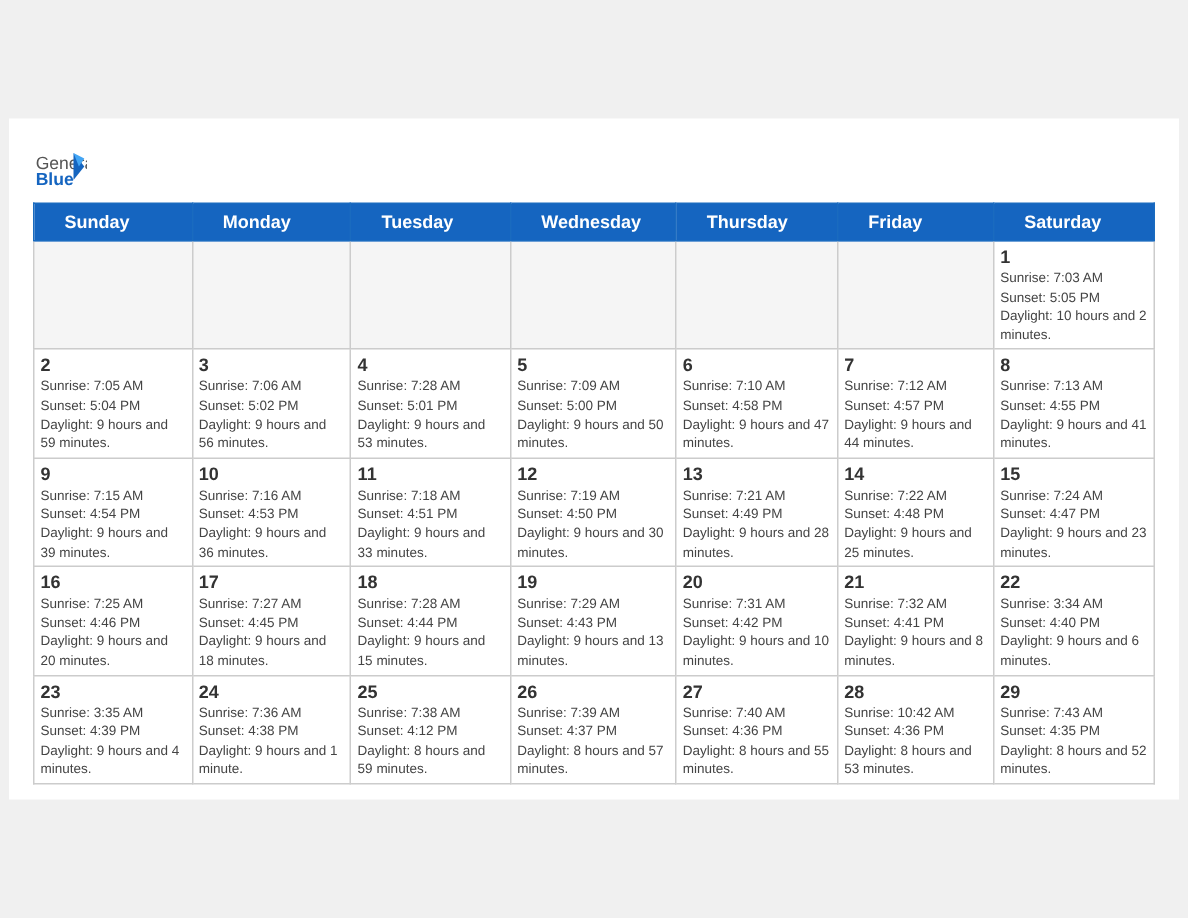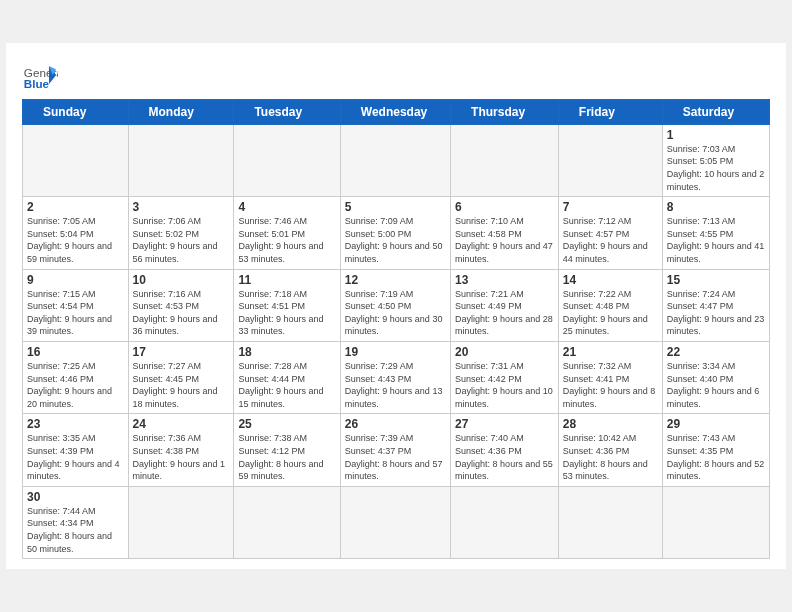--- a/index.html
+++ b/index.html
@@ -153,21 +153,21 @@
           </td>
           <td>
             <span class="day-num">3</span>
             <div class="day-info">Sunrise: 7:06 AM
 Sunset: 5:02 PM
 Daylight: 9 hours
 and 56 minutes.</div>
           </td>
           <td>
             <span class="day-num">4</span>
-            <div class="day-info">Sunrise: 7:46 AM
+            <div class="day-info">Sunrise: 7:28 AM
 Sunset: 5:01 PM
 Daylight: 9 hours
 and 53 minutes.</div>
           </td>
           <td>
             <span class="day-num">5</span>
             <div class="day-info">Sunrise: 7:09 AM
 Sunset: 5:00 PM
 Daylight: 9 hours
 and 50 minutes.</div>
@@ -339,31 +339,16 @@
 Daylight: 8 hours
 and 53 minutes.</div>
           </td>
           <td>
             <span class="day-num">29</span>
             <div class="day-info">Sunrise: 7:43 AM
 Sunset: 4:35 PM
 Daylight: 8 hours
 and 52 minutes.</div>
           </td>
-        </tr>
-        <tr class="last-row">
-          <td class="has-data">
-            <span class="day-num">30</span>
-            <div class="day-info">Sunrise: 7:44 AM
-Sunset: 4:34 PM
-Daylight: 8 hours
-and 50 minutes.</div>
-          </td>
-          <td class="empty"></td>
-          <td class="empty"></td>
-          <td class="empty"></td>
-          <td class="empty"></td>
-          <td class="empty"></td>
-          <td class="empty"></td>
         </tr>
       </tbody>
   </table>
 </div>
 
 </body></html>

